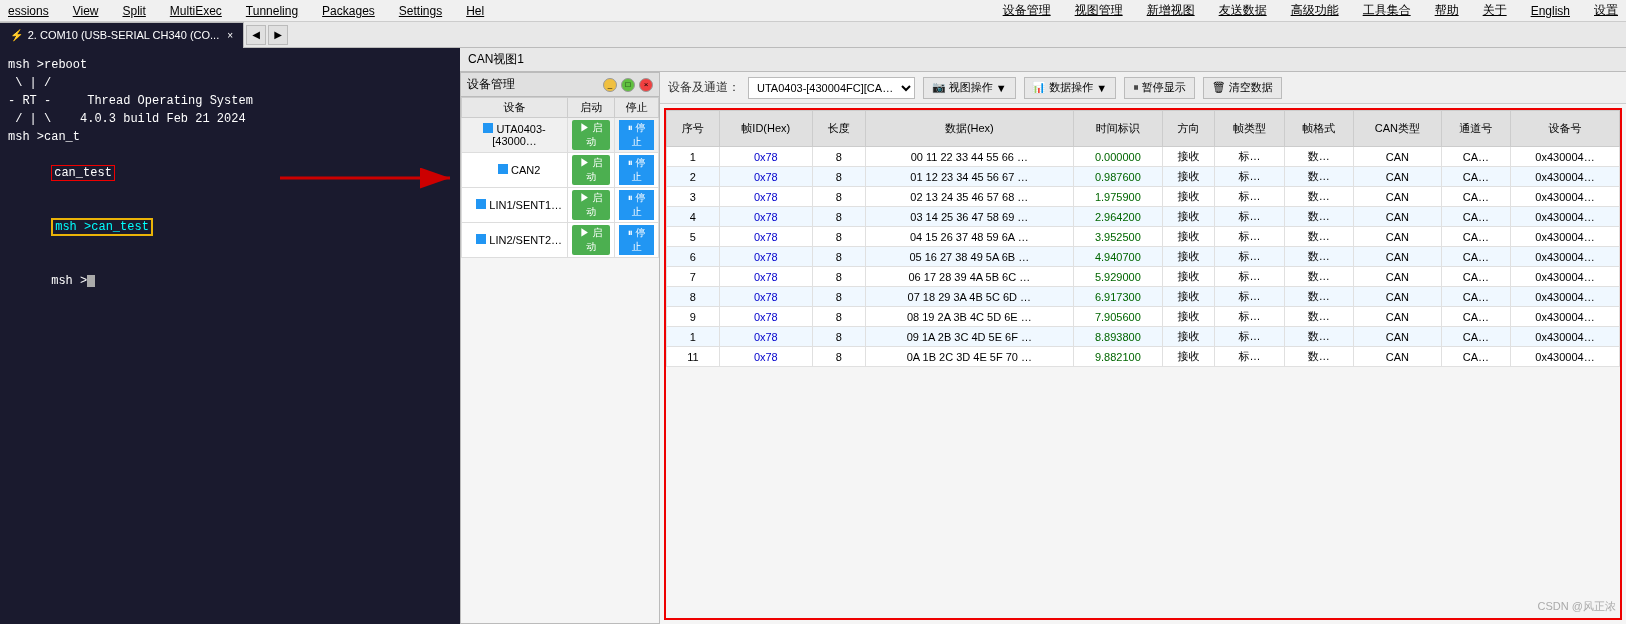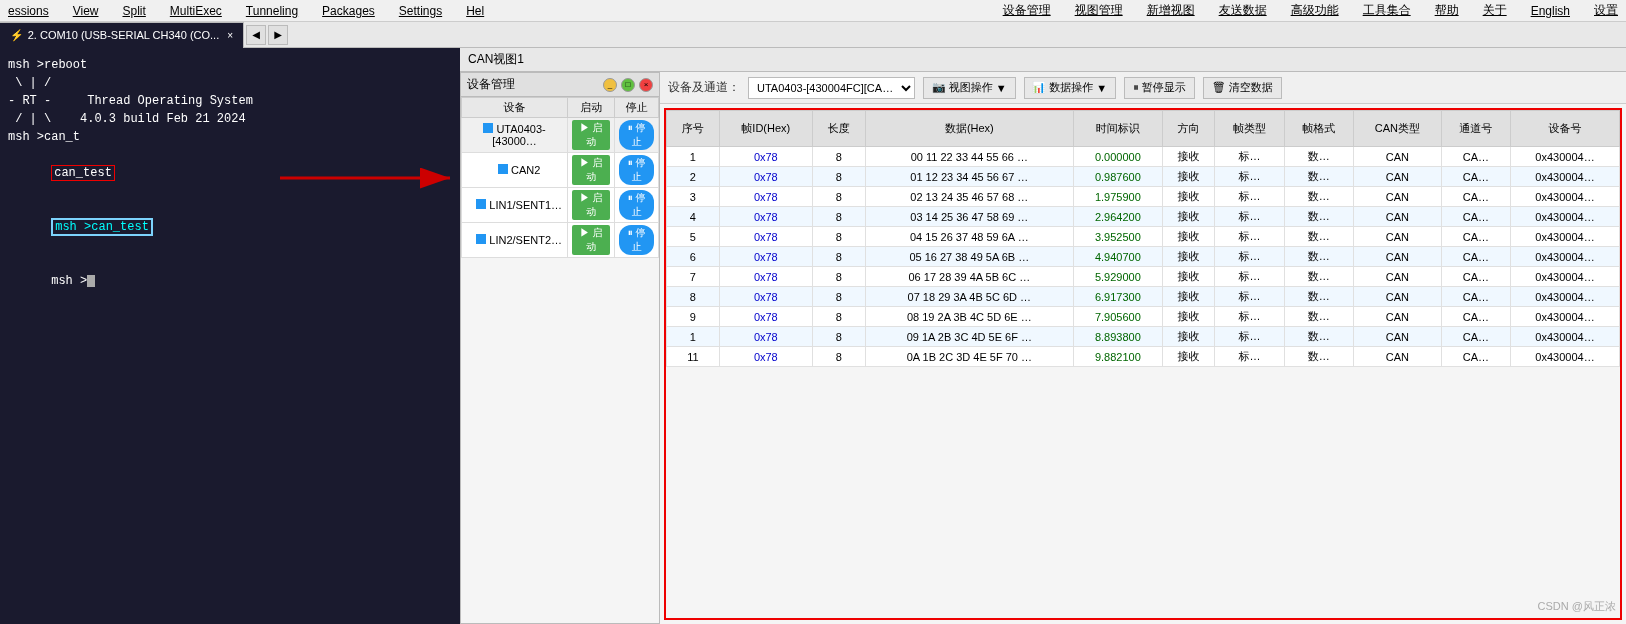--- a/index.html
+++ b/index.html
@@ -150,21 +150,21 @@
       font-size: 10px;
       border-radius: 2px;
     }
     .btn-stop {
       background: #2196f3;
       color: white;
       border: none;
       padding: 1px 6px;
       cursor: pointer;
       font-size: 10px;
-      border-radius: 12px;
+      border-radius: 0;
     }
 
     
     .can-view-area {
       flex: 1;
       display: flex;
       flex-direction: column;
     }
     .can-toolbar {
       display: flex;
@@ -290,21 +290,21 @@
     <div class="terminal-line">msh &gt;reboot</div>
     <div class="terminal-line"></div>
     <div class="terminal-line"> \ | /</div>
     <div class="terminal-line">- RT -     Thread Operating System</div>
     <div class="terminal-line"> / | \    4.0.3 build Feb 21 2024</div>
     <div class="terminal-line">msh &gt;can_t</div>
     <div class="terminal-line">
       <span style="border: 1px solid #e00; padding: 0 2px; margin-top: 36px;">can_test</span>
     </div>
     <div class="terminal-line">
-      <span style="background:#1a1a2e; border:2px solid #7dd3fc; padding:0 2px; color:#0ff;">msh &gt;can_test</span>
+      <span style="background:#1a1a2e; border:2px solid #eab308; padding:0 2px; color:#0ff;">msh &gt;can_test</span>
     </div>
     <div class="terminal-line">
       <span>msh &gt;</span><span style="display:inline-block;width:8px;height:12px;background:#aaa;vertical-align:middle;"></span>
     </div>
 
     <svg class="arrow-svg" width="200" height="80" style="left:280px; top:110px;">
       <defs>
         <marker id="arrowhead" markerWidth="10" markerHeight="7" refX="10" refY="3.5" orient="auto">
           <polygon points="0 0, 10 3.5, 0 7" fill="#cc0000"></polygon>
         </marker>

